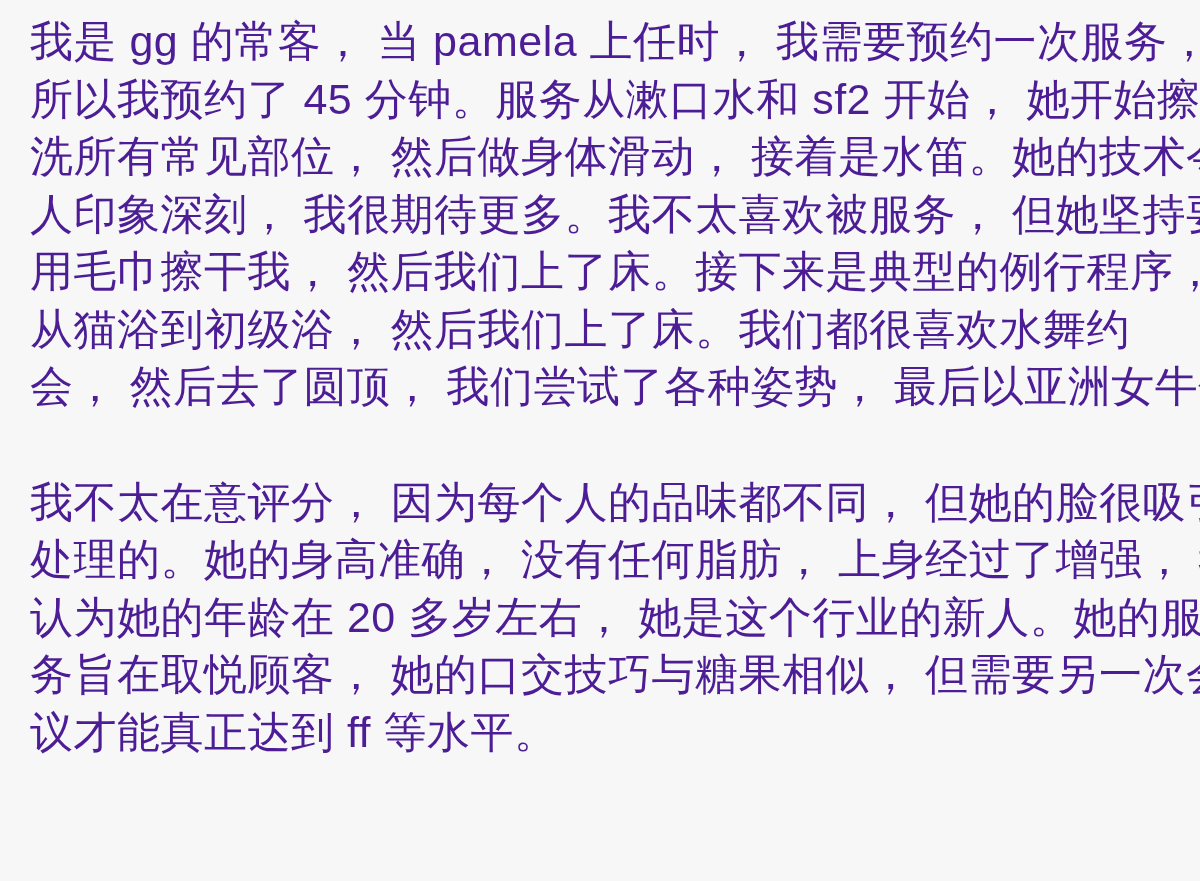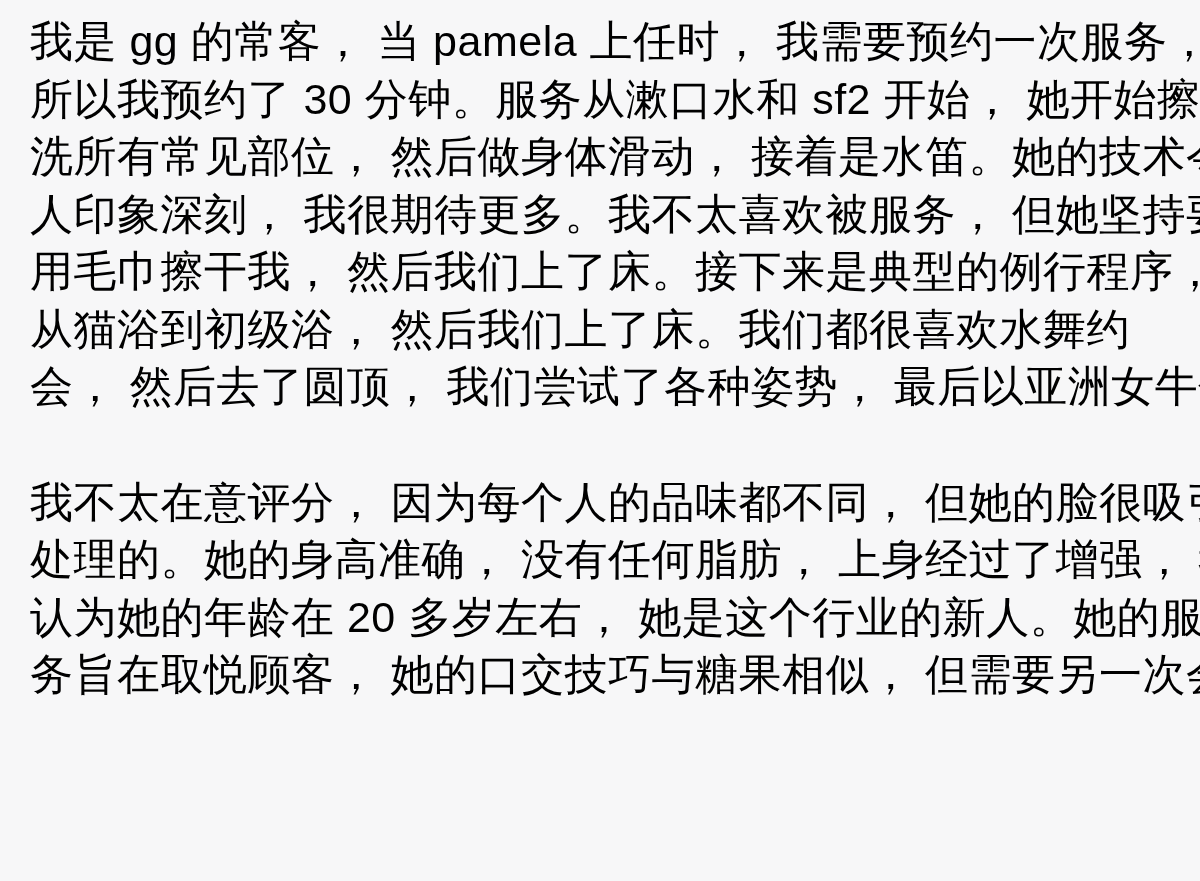--- a/index.html
+++ b/index.html
@@ -20,41 +20,42 @@
   .paragraph {
     margin: 0;
     padding: 0;
   }
   .paragraph + .paragraph {
     margin-top: 58px;
   }
   .text-line {
     font-size: 43px;
     line-height: 57.5px;
-    color: #000000;
+    color: #4c1d95;
     white-space: pre;
     letter-spacing: 0.5px;
     font-weight: 400;
   }
 </style>
 </head>
 <body>
 
 <div class="page">
 
   <div class="paragraph">
     <div class="text-line">我是 gg 的常客， 当 pamela 上任时， 我需要预约一次服务，</div>
-    <div class="text-line">所以我预约了 30 分钟。服务从漱口水和 sf2 开始， 她开始擦</div>
+    <div class="text-line">所以我预约了 45 分钟。服务从漱口水和 sf2 开始， 她开始擦</div>
     <div class="text-line">洗所有常见部位， 然后做身体滑动， 接着是水笛。她的技术令</div>
     <div class="text-line">人印象深刻， 我很期待更多。我不太喜欢被服务， 但她坚持要</div>
     <div class="text-line">用毛巾擦干我， 然后我们上了床。接下来是典型的例行程序，</div>
     <div class="text-line">从猫浴到初级浴， 然后我们上了床。我们都很喜欢水舞约</div>
     <div class="text-line">会， 然后去了圆顶， 我们尝试了各种姿势， 最后以亚洲女牛仔</div>
   </div>
 
   <div class="paragraph">
     <div class="text-line">我不太在意评分， 因为每个人的品味都不同， 但她的脸很吸引</div>
     <div class="text-line">处理的。她的身高准确， 没有任何脂肪， 上身经过了增强， 我</div>
     <div class="text-line">认为她的年龄在 20 多岁左右， 她是这个行业的新人。她的服</div>
     <div class="text-line">务旨在取悦顾客， 她的口交技巧与糖果相似， 但需要另一次会</div>
+    <div class="text-line">议才能真正达到 ff 等水平。</div>
   </div>
 
 </div>
 
 </body></html>

